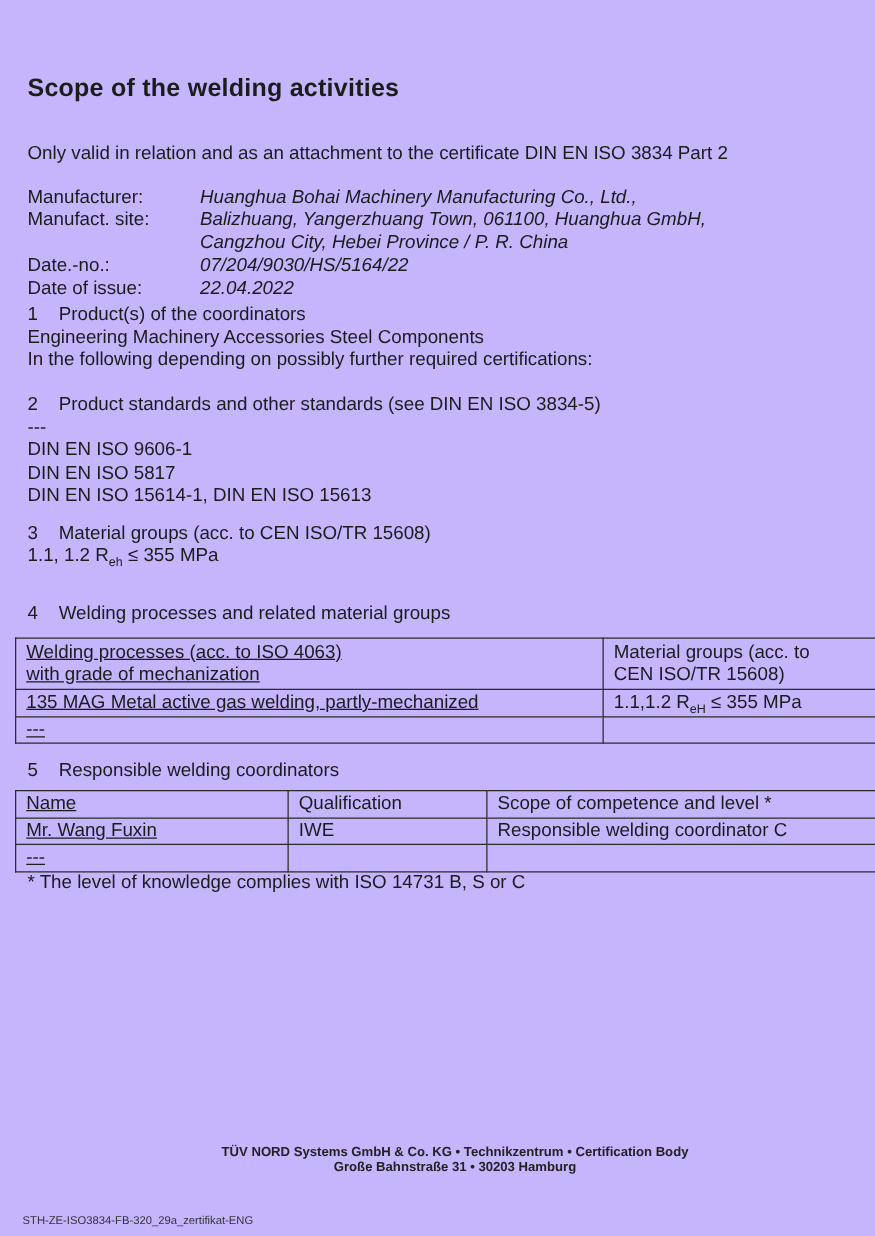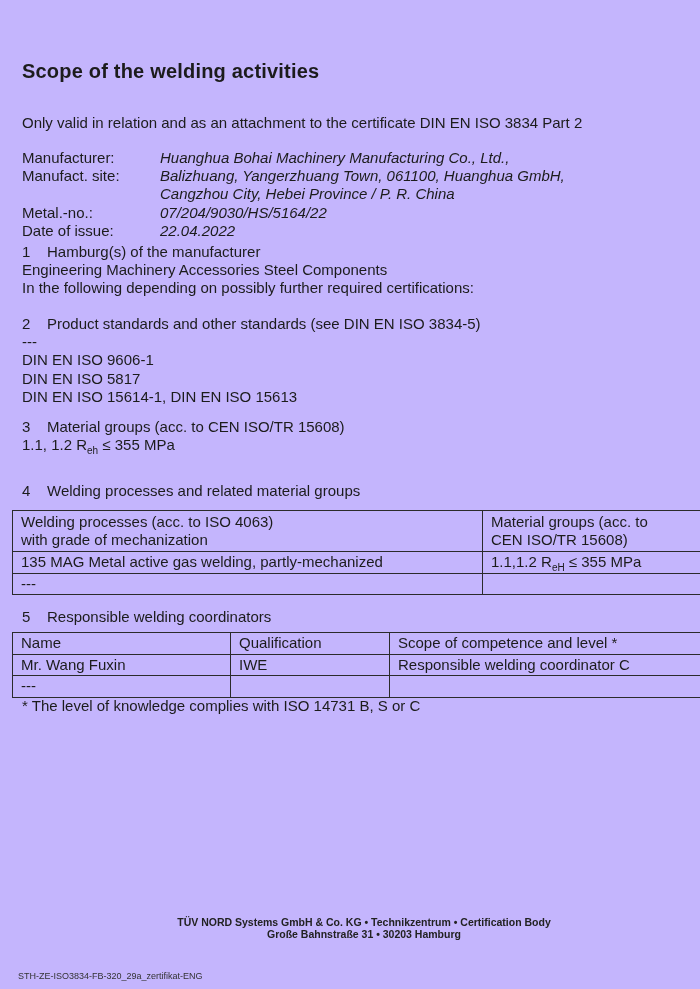--- a/index.html
+++ b/index.html
@@ -46,27 +46,27 @@
     color: #1c1c1c;
   }
   table.doc-table td {
     border: 1.5px solid #2b2b2b;
     padding: 2px 8px 3px 8px;
     vertical-align: top;
     overflow: hidden;
     white-space: nowrap;
   }
   #welding-table { top: 510px; }
-  #welding-table td.c1 { width: 453px; }
+  #welding-table td.c1 { width: 453px; text-decoration: underline; }
   #welding-table td.c2 { width: 223px; }
   #welding-table td { white-space: normal; }
   #welding-table tr.data-row td { padding-top: 1px; padding-bottom: 2px; }
 
   #coordinators-table { top: 632px; }
-  #coordinators-table td.c1 { width: 201px; }
+  #coordinators-table td.c1 { width: 201px; text-decoration: underline; }
   #coordinators-table td.c2 { width: 142px; }
   #coordinators-table td.c3 { width: 333px; }
   #coordinators-table td { padding-top: 1px; padding-bottom: 2px; }
 
   .footnote { left: 22px; top: 697px; }
 
   .footer-center {
     left: 0; right: 0; top: 916px;
     text-align: center;
     font-size: 10.5px;
@@ -99,32 +99,32 @@
     </div>
     <div class="info-row">
       <span class="info-label">Manufact. site:</span>
       <span class="info-value">Balizhuang, Yangerzhuang Town, 061100, Huanghua GmbH,</span>
     </div>
     <div class="info-row">
       <span class="info-label"></span>
       <span class="info-value">Cangzhou City, Hebei Province / P. R. China</span>
     </div>
     <div class="info-row">
-      <span class="info-label">Metal.-no.:</span>
+      <span class="info-label">Date.-no.:</span>
       <span class="info-value">07/204/9030/HS/5164/22</span>
     </div>
     <div class="info-row">
       <span class="info-label">Date of issue:</span>
       <span class="info-value">22.04.2022</span>
     </div>
   </div>
 
   <div class="abs sec" style="top:243px">
     <div>
-      <span class="sec-num">1</span><span>Hamburg(s) of the manufacturer</span>
+      <span class="sec-num">1</span><span>Product(s) of the coordinators</span>
     </div>
     <div>Engineering Machinery Accessories Steel Components</div>
     <div>In the following depending on possibly further required certifications:</div>
   </div>
 
   <div class="abs sec" style="top:315px">
     <div>
       <span class="sec-num">2</span><span>Product standards and other standards (see DIN EN ISO 3834-5)</span>
     </div>
     <div>---</div>

